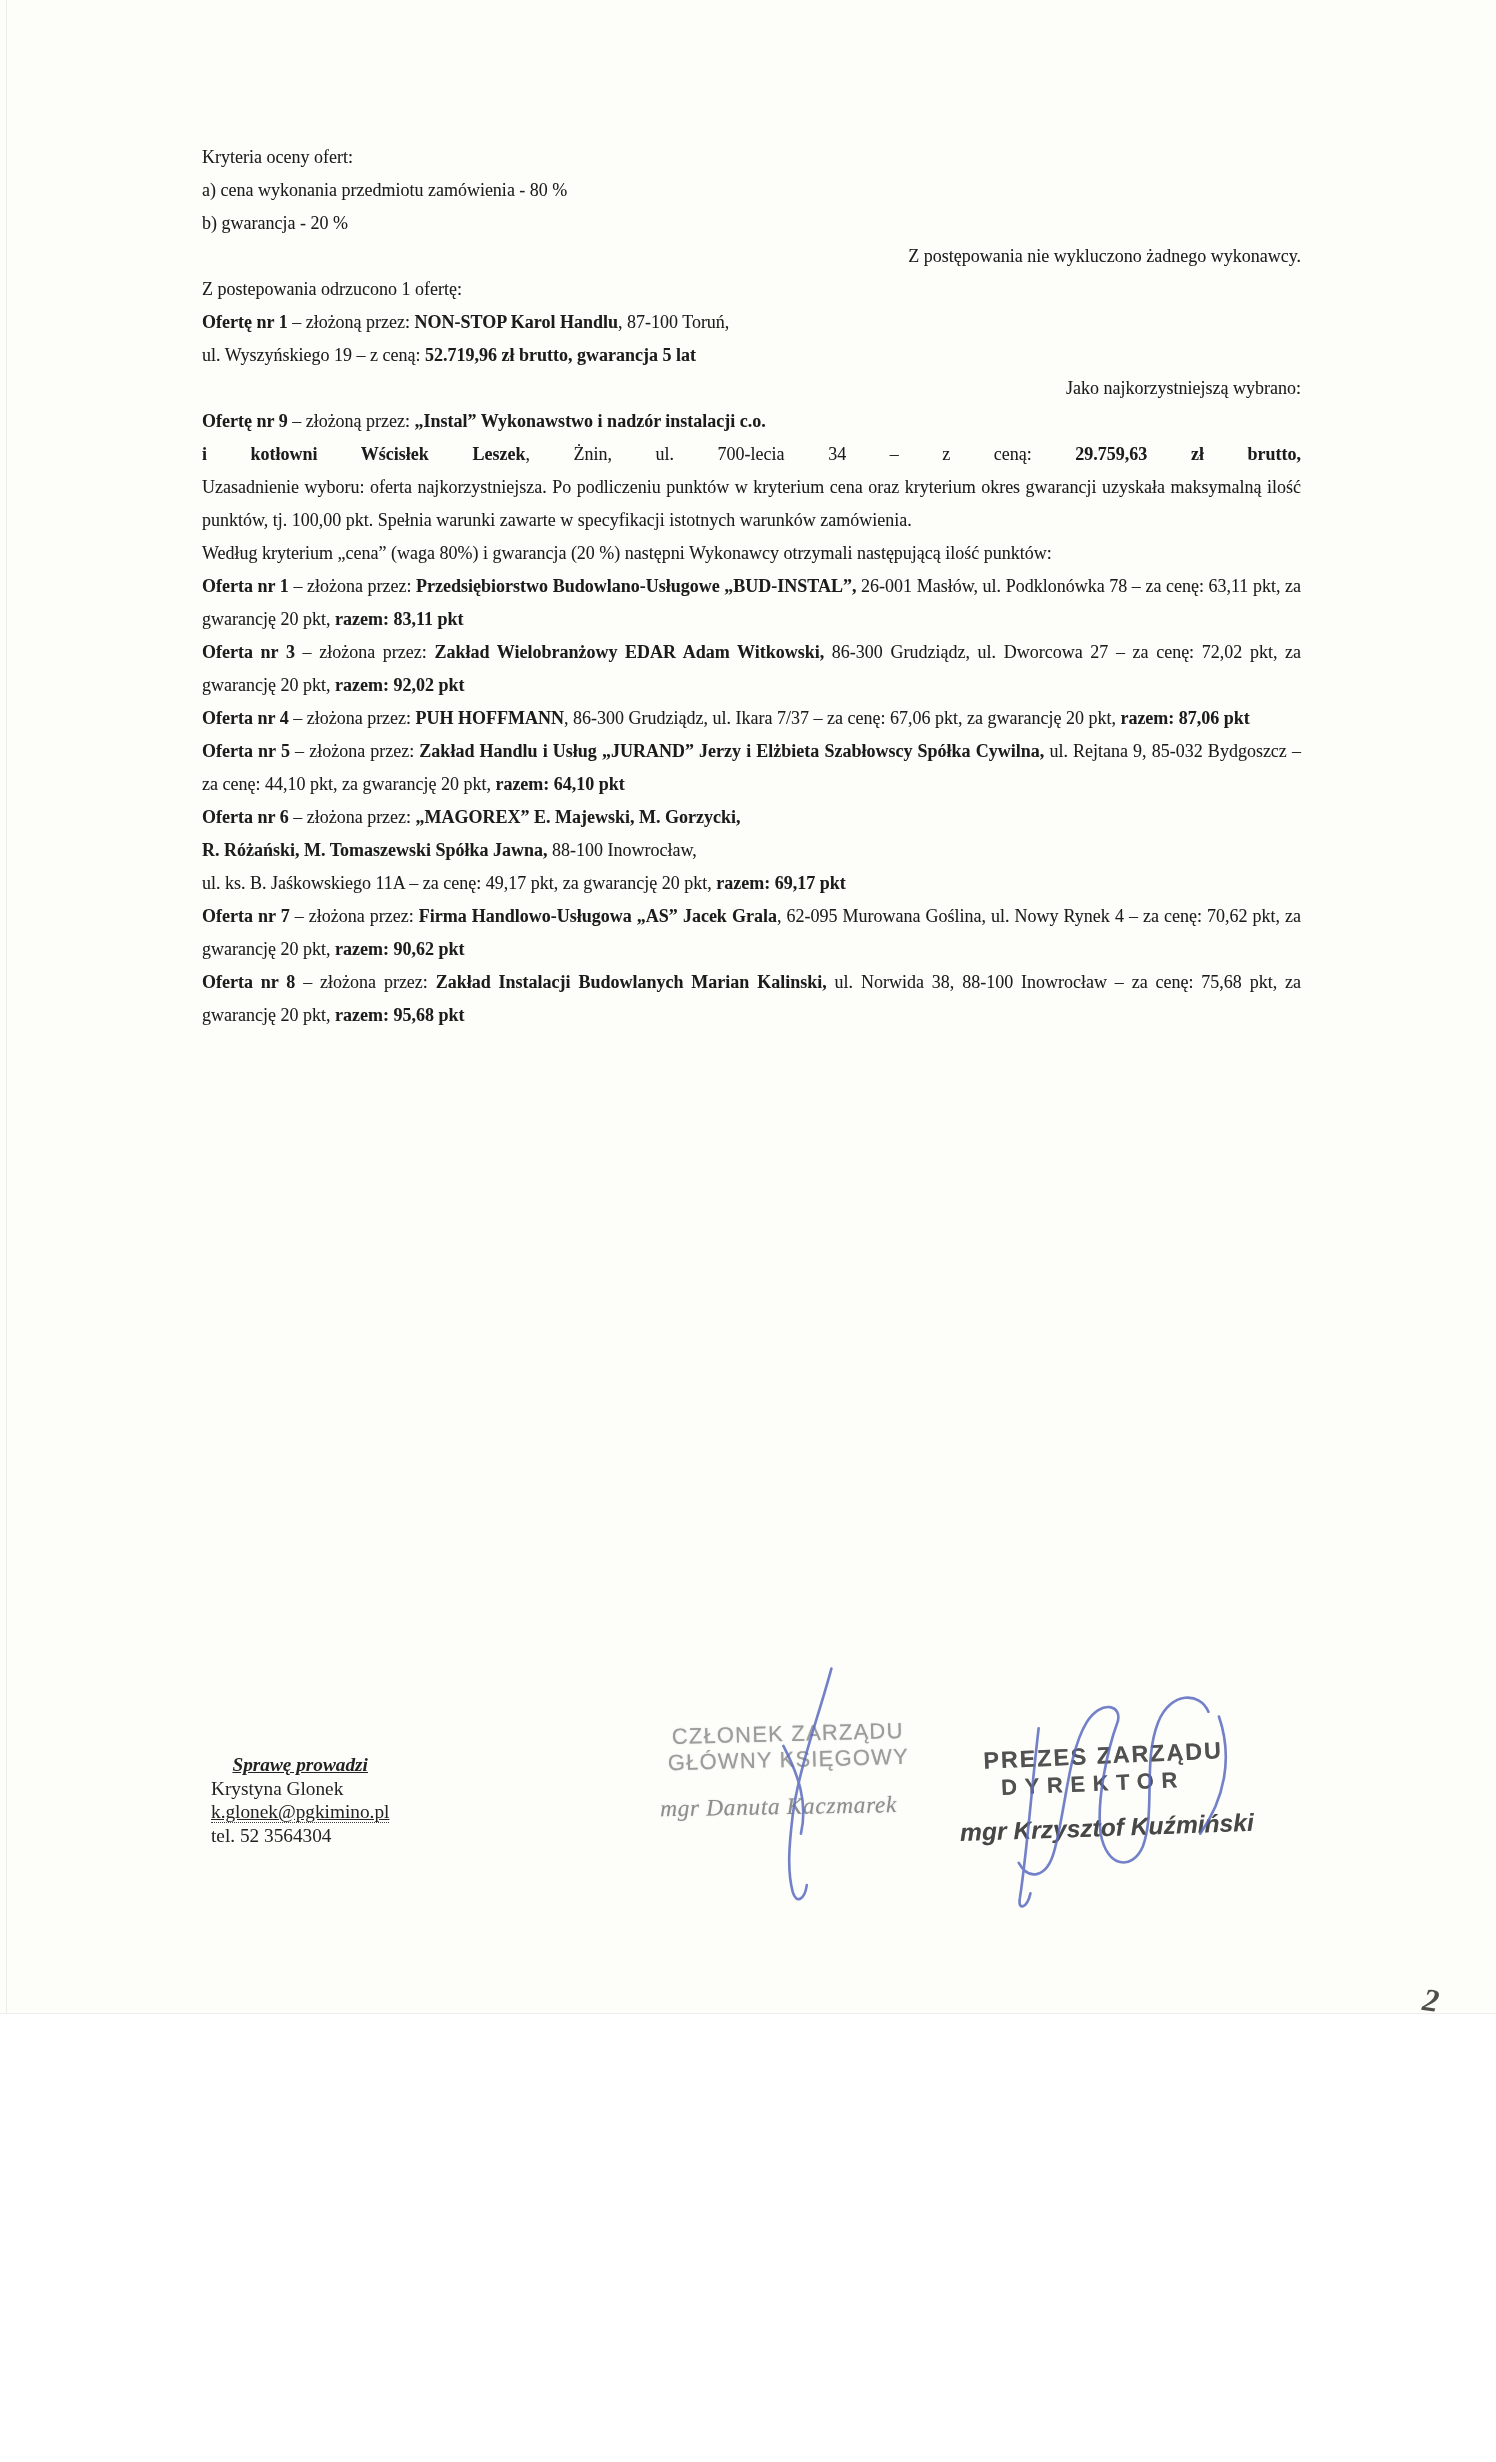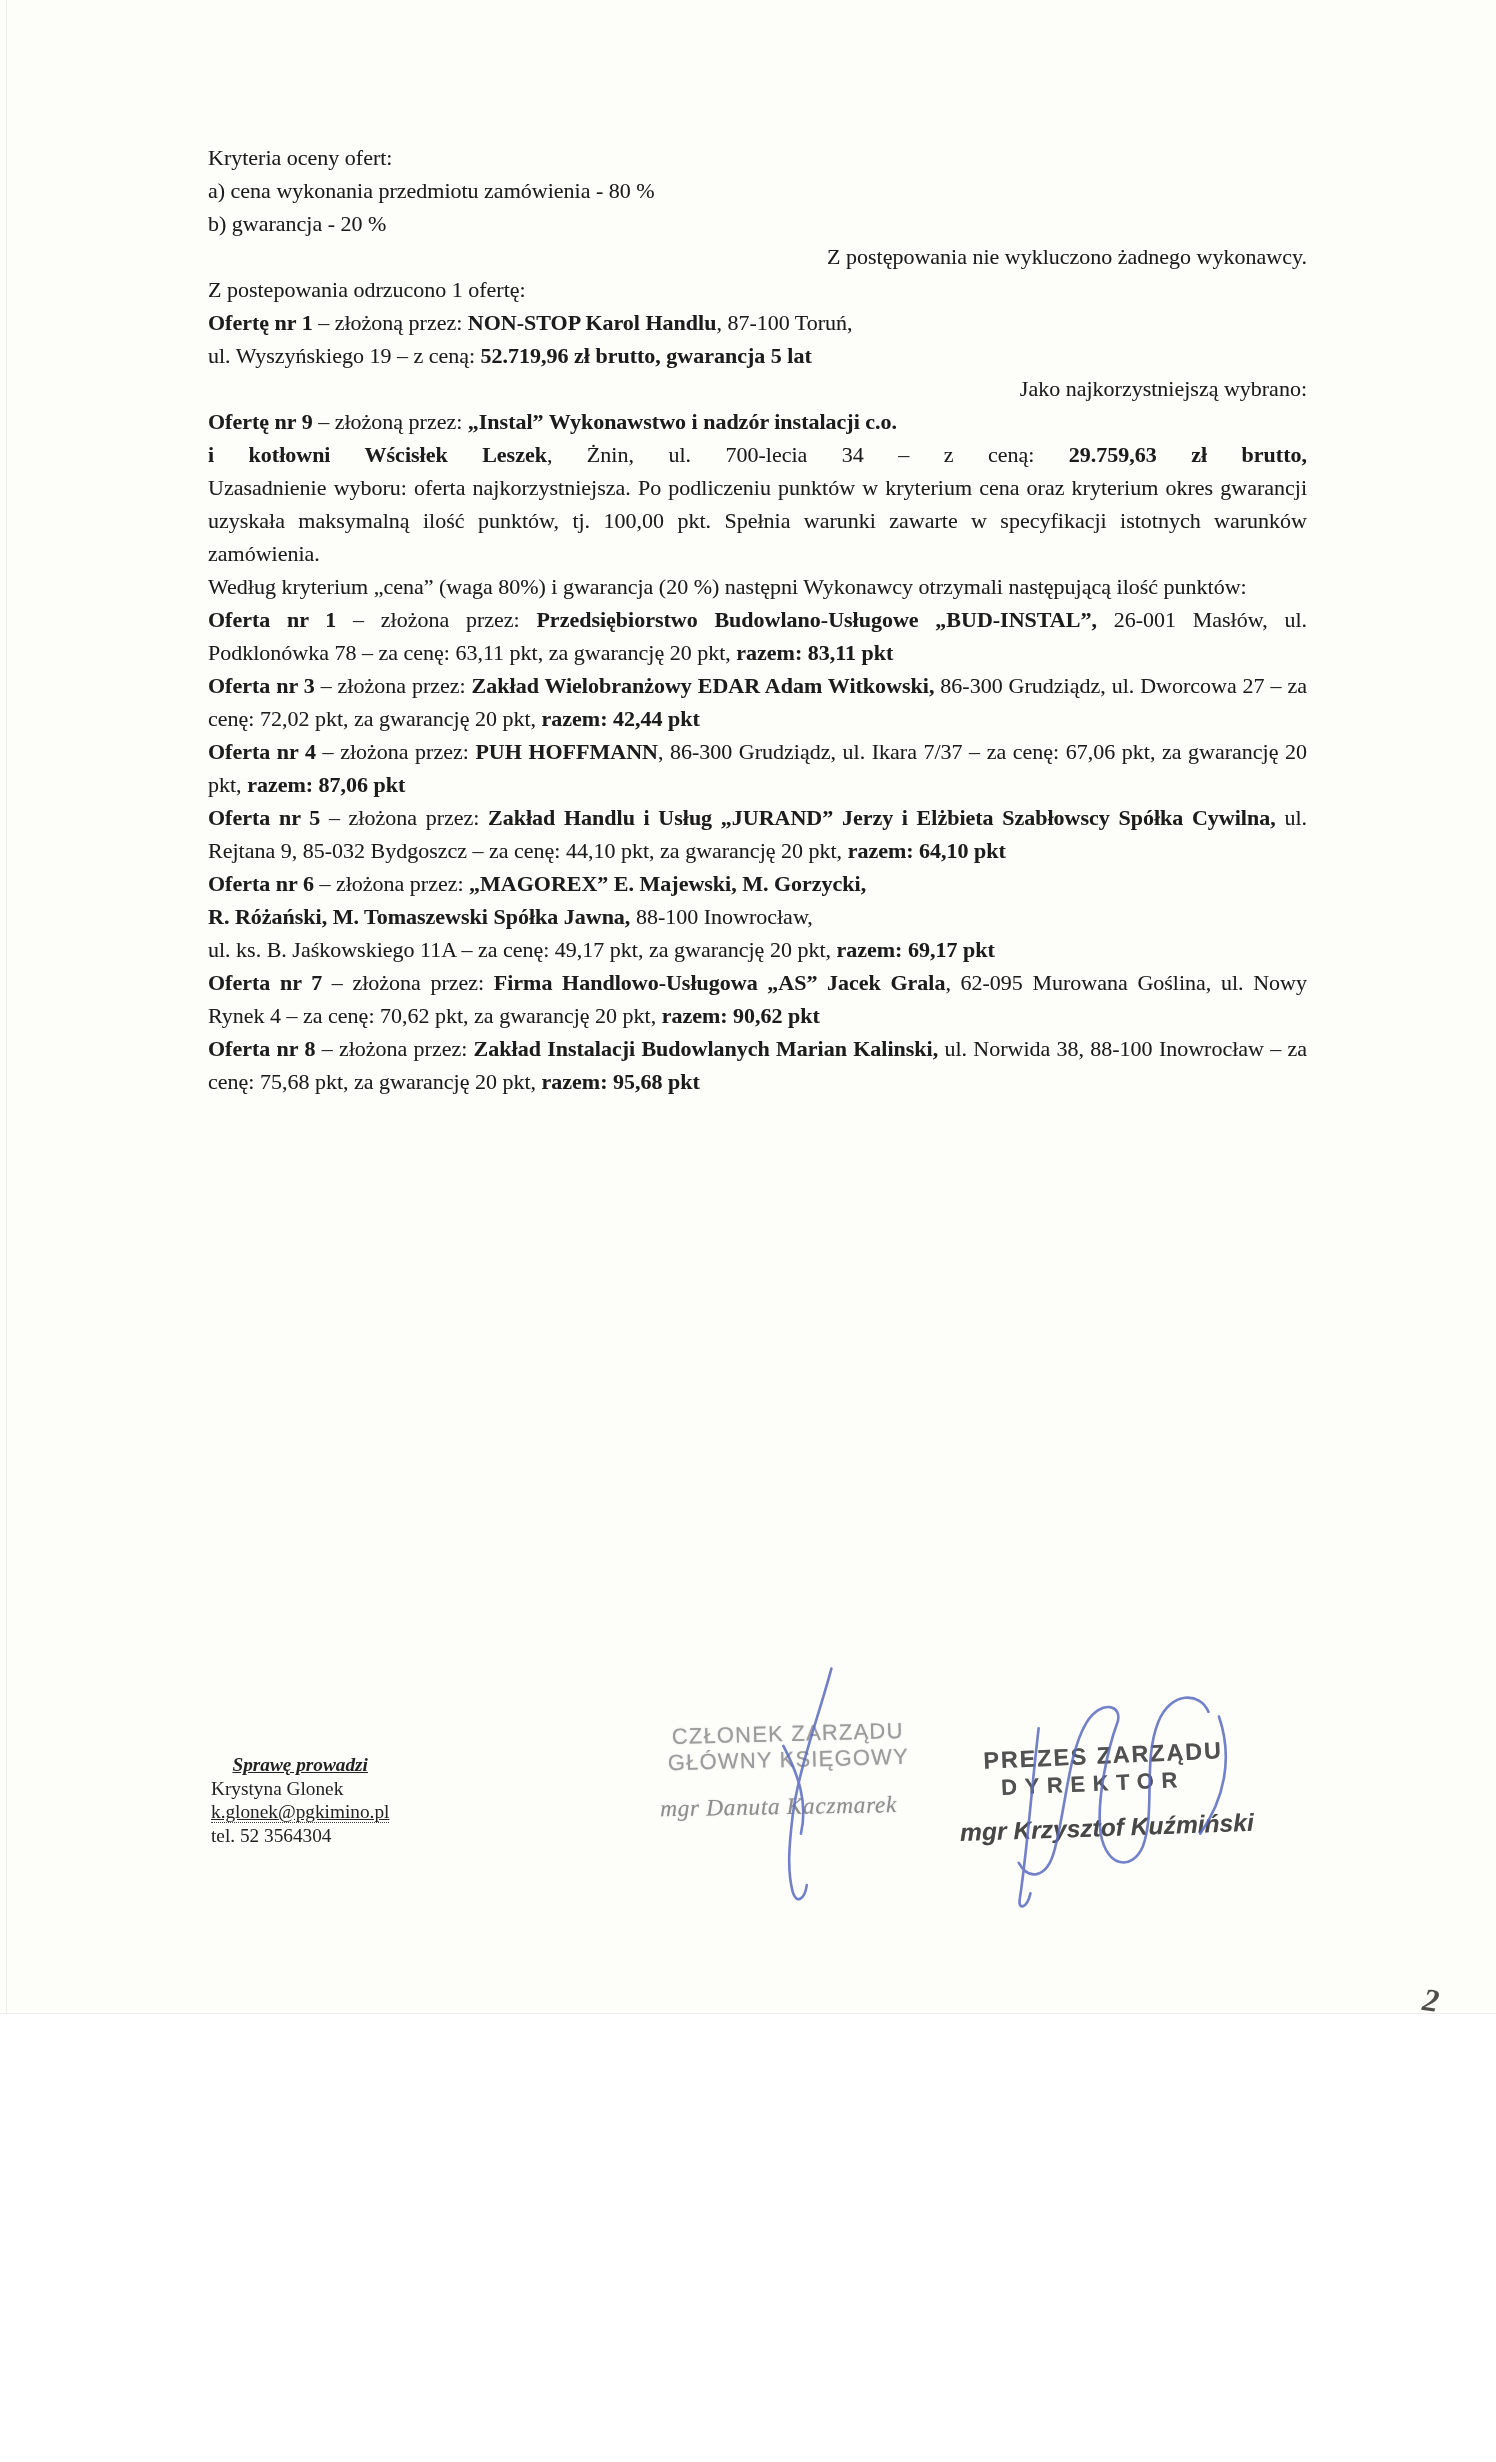--- a/index.html
+++ b/index.html
@@ -1,21 +1,21 @@
 <!DOCTYPE html>
 <html lang="pl" style="font-size:9.4px"><head>
 <meta charset="utf-8">
 <style>
   html,body{margin:0;padding:0;background:#ffffff;}
   .page{position:relative;width:1496px;height:2462px;background:#ffffff;overflow:hidden;}
   .scan-area{position:absolute;left:0;top:0;width:1496px;height:2013px;background:#fdfdfa;border-bottom:0.6px solid #f0eeea;}
   .edge-line{position:absolute;left:5.9px;top:0;width:1.2px;height:2013px;background:#edebe7;}
 
-  .textcol{position:absolute;left:208px;top:141px;width:1099px;
-    font-family:"Liberation Serif", serif;font-size:22px;line-height:33px;color:#1c1c1c;
+  .textcol{position:absolute;left:202px;top:141px;width:1099px;
+    font-family:"Liberation Serif", serif;font-size:18px;line-height:33px;color:#1c1c1c;
     text-shadow:0 0 0.6px rgba(30,30,30,0.25);}
   .textcol p{margin:0;}
   .b{font-weight:bold;}
   .just{text-align:justify;}
   .stretch{text-align:justify;text-align-last:justify;}
   .gap60{margin-top:36px;text-align:right;}
   .gap68{margin-top:40px;}
   .gap58{margin-top:34px;}
   .gap80{margin-top:47px;}
 
@@ -73,21 +73,21 @@
       <span class="b">i kotłowni Wścisłek Leszek</span><span>, Żnin, ul. 700-lecia 34 – z ceną: </span><span class="b">29.759,63 zł brutto,</span>
     </p>
     <p class="just">Uzasadnienie wyboru: oferta najkorzystniejsza. Po podliczeniu punktów w kryterium cena oraz kryterium okres gwarancji uzyskała maksymalną ilość punktów, tj. 100,00 pkt. Spełnia warunki zawarte w specyfikacji istotnych warunków zamówienia.</p>
 
     <p class="just gap68">Według kryterium „cena” (waga 80%) i gwarancja (20 %) następni Wykonawcy otrzymali następującą ilość punktów:</p>
 
     <p class="just gap58">
       <span class="b">Oferta nr 1</span><span> – złożona przez: </span><span class="b">Przedsiębiorstwo Budowlano-Usługowe „BUD-INSTAL”,</span><span> 26-001 Masłów, ul. Podklonówka 78 – za cenę: 63,11 pkt, za gwarancję 20 pkt, </span><span class="b">razem: 83,11 pkt</span>
     </p>
     <p class="just">
-      <span class="b">Oferta nr 3</span><span> – złożona przez: </span><span class="b">Zakład Wielobranżowy EDAR Adam Witkowski,</span><span> 86-300 Grudziądz, ul. Dworcowa 27 – za cenę: 72,02 pkt, za gwarancję 20 pkt, </span><span class="b">razem: 42,44 pkt</span>
+      <span class="b">Oferta nr 3</span><span> – złożona przez: </span><span class="b">Zakład Wielobranżowy EDAR Adam Witkowski,</span><span> 86-300 Grudziądz, ul. Dworcowa 27 – za cenę: 72,02 pkt, za gwarancję 20 pkt, </span><span class="b">razem: 92,02 pkt</span>
     </p>
     <p class="just">
       <span class="b">Oferta nr 4</span><span> – złożona przez: </span><span class="b">PUH HOFFMANN</span><span>, 86-300 Grudziądz, ul. Ikara 7/37 – za cenę: 67,06 pkt, za gwarancję 20 pkt, </span><span class="b">razem: 87,06 pkt</span>
     </p>
     <p class="just">
       <span class="b">Oferta nr 5</span><span> – złożona przez: </span><span class="b">Zakład Handlu i Usług „JURAND” Jerzy i Elżbieta Szabłowscy Spółka Cywilna,</span><span> ul. Rejtana 9, 85-032 Bydgoszcz – za cenę: 44,10 pkt, za </span><span>gwarancję 20 pkt, </span><span class="b">razem: 64,10 pkt</span>
     </p>
     <p class="just">
       <span class="b">Oferta nr 6</span><span> – złożona przez: </span><span class="b">„MAGOREX” E. Majewski, M. Gorzycki,</span><br><span class="b">R. Różański, M. Tomaszewski Spółka Jawna,</span><span> 88-100 Inowrocław,</span><br><span>ul. ks. B. Jaśkowskiego 11A – za cenę: 49,17 pkt, za gwarancję 20 pkt, </span><span class="b">razem: 69,17 pkt</span>
     </p>

